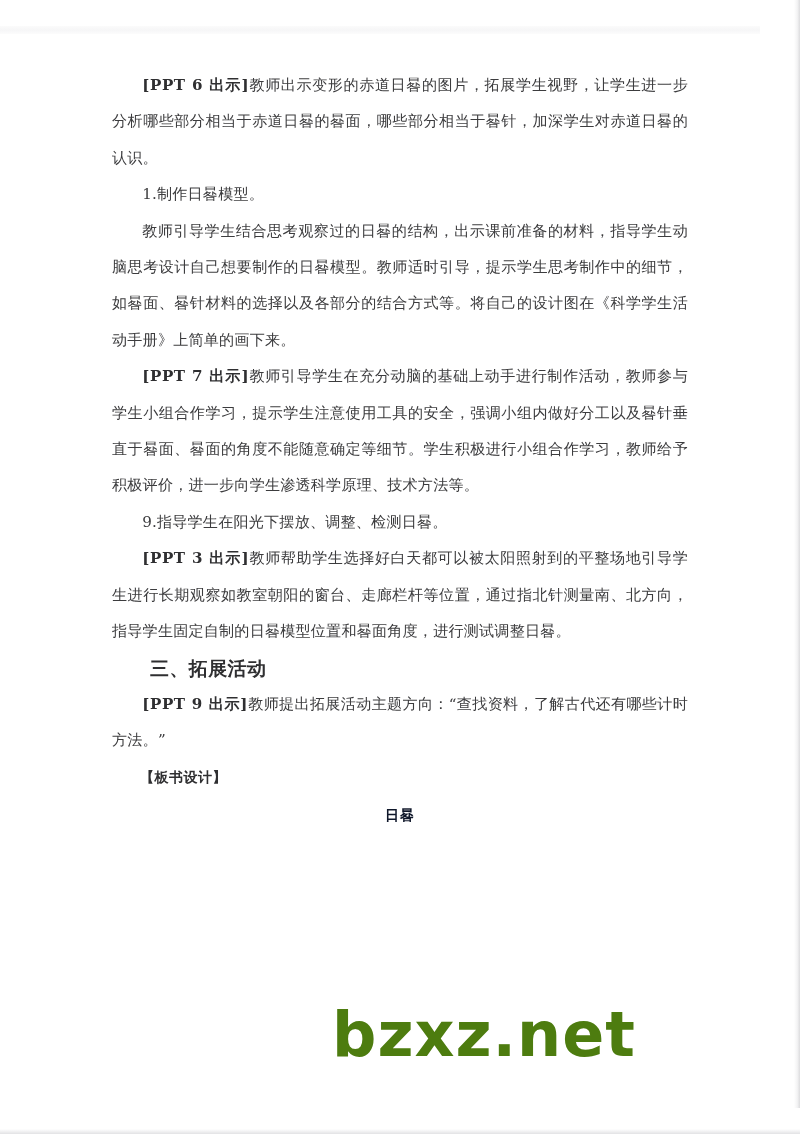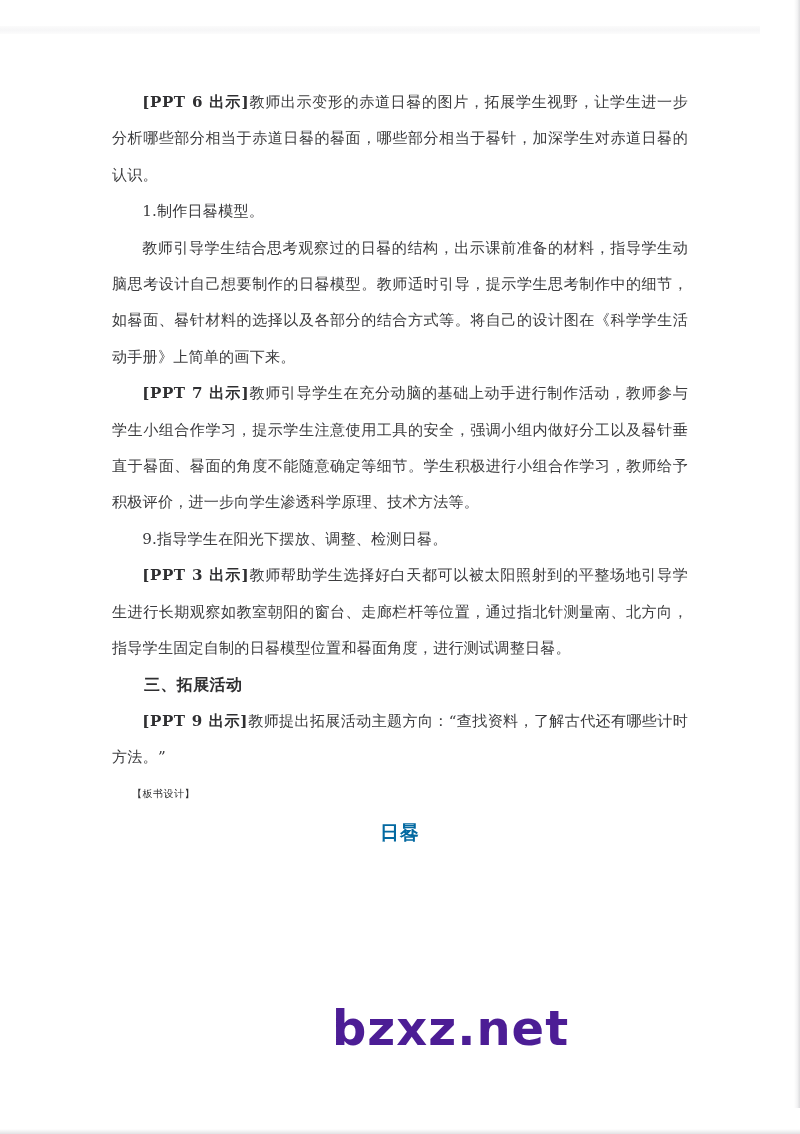--- a/index.html
+++ b/index.html
@@ -37,72 +37,72 @@
     width: 760px; height: 8px;
     background: linear-gradient(to bottom, #fbfbfb 0%, #f6f6f7 50%, #fcfcfc 100%);
   }
   .watermark {
     position: absolute;
     left: 332px;
     top: 1004px;
     width: 440px;
     font-family: "DejaVu Sans", "Liberation Sans", sans-serif;
     font-weight: bold;
-    font-size: 48px;
+    font-size: 62px;
     letter-spacing: 1px;
-    color: #4c1d95;
+    color: #4d7c0f;
     line-height: 1;
     user-select: none;
     white-space: nowrap;
   }
   .content {
     position: absolute;
     left: 112px;
-    top: 84px;
+    top: 67px;
     width: 576px;
   }
   p.para {
     margin: 0;
     font-size: 15.1px;
     line-height: 36.4px;
     color: #3c3c3e;
     text-align: justify;
     text-justify: inter-ideograph;
     text-indent: 2em;
     letter-spacing: 0.2px;
   }
   p.head {
     margin: 0;
-    font-size: 16px;
+    font-size: 19px;
     line-height: 36.4px;
     color: #2f2f31;
     font-weight: bold;
     text-indent: 2em;
     letter-spacing: 0.4px;
   }
   .ppt-tag {
     font-weight: bold;
     color: #2f2f31;
     letter-spacing: 0.6px;
   }
   
   .board-head {
     margin: 0;
-    font-size: 10px;
+    font-size: 14px;
     line-height: 36.4px;
     color: #2f2f31;
-    font-weight: normal;
+    font-weight: bold;
     text-indent: 2em;
     letter-spacing: 0.5px;
   }
   .board-title {
     margin: 6px 0 0 0;
-    font-size: 19px;
+    font-size: 14px;
     font-weight: bold;
-    color: #0369a1;
+    color: #0f172a;
     text-align: center;
     line-height: 28px;
     letter-spacing: 1px;
   }
 </style>
 </head>
 <body>
 
 <div id="page">
 

